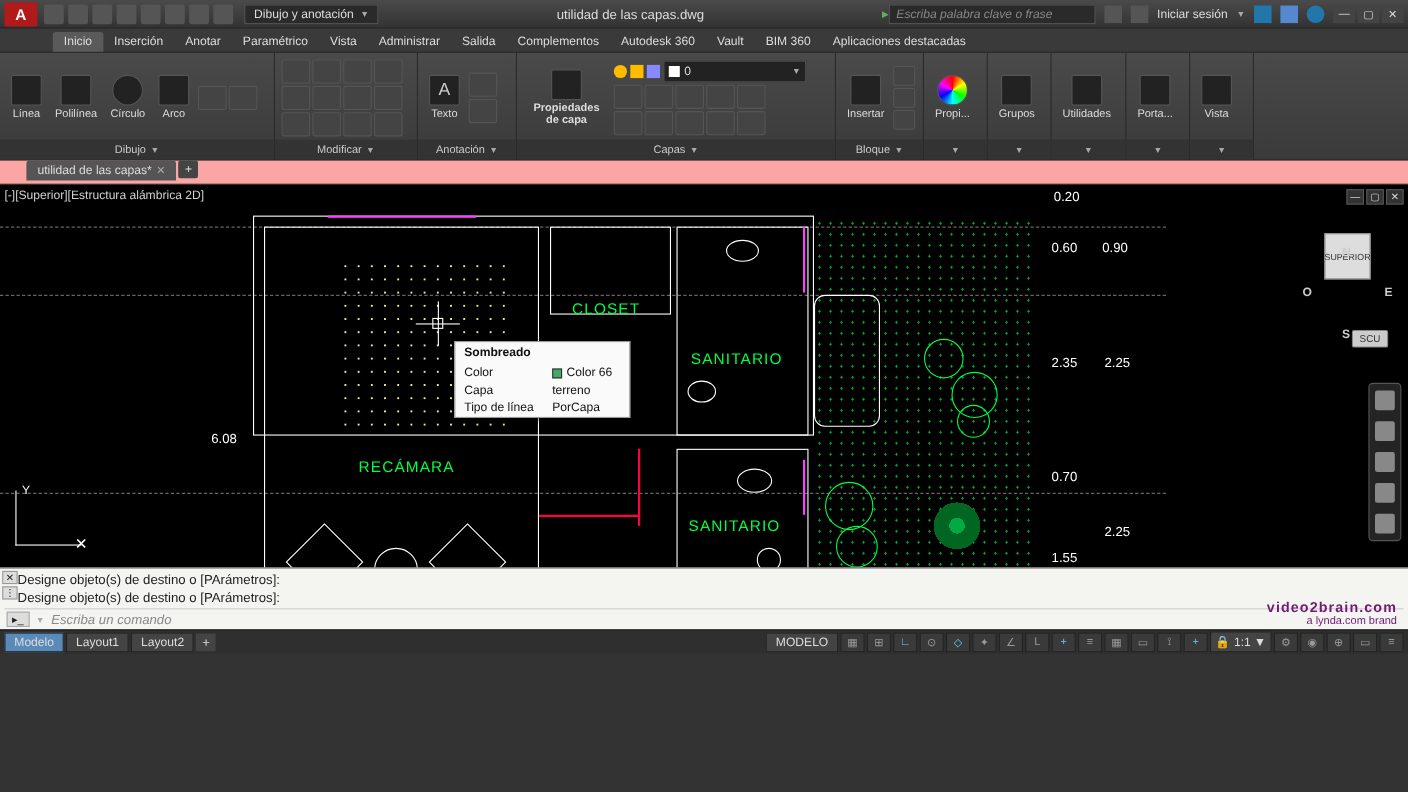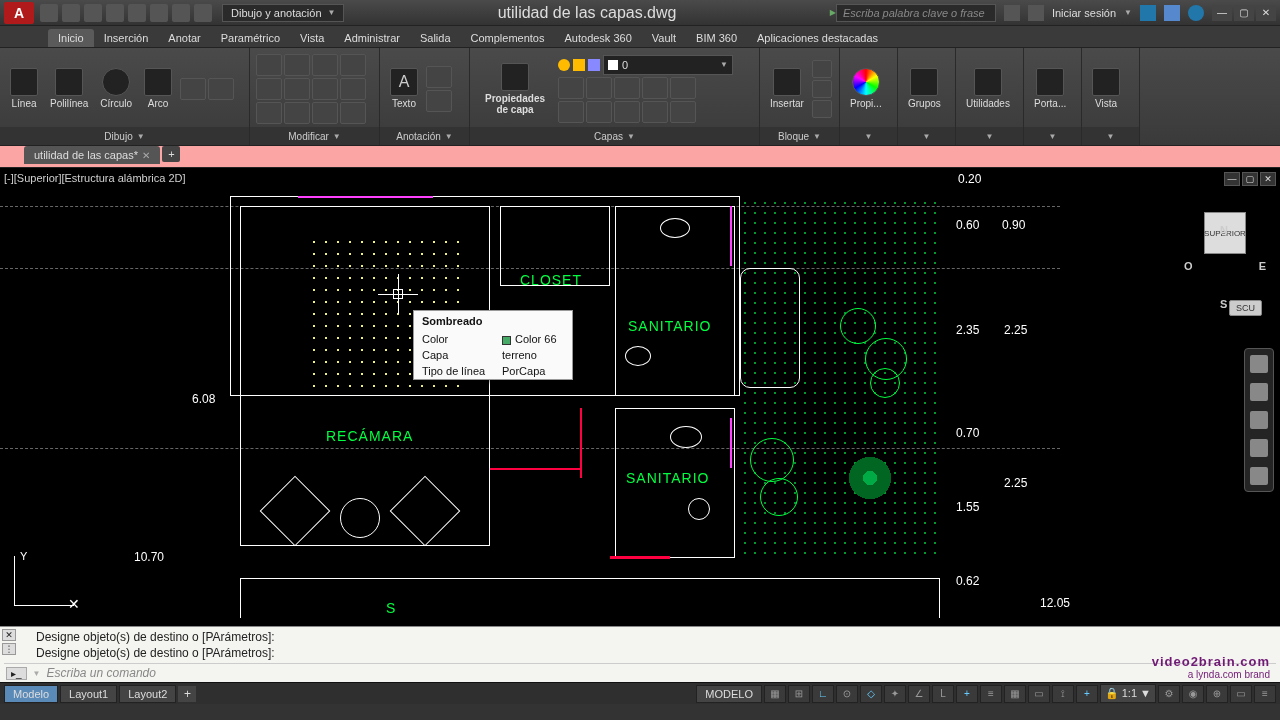--- a/index.html
+++ b/index.html
@@ -4,22 +4,22 @@
 <style>
 * { margin: 0; padding: 0; box-sizing: border-box; font-family: "Segoe UI", Tahoma, sans-serif; user-select: none; }
 body { width: 1280px; height: 720px; overflow: hidden; background: #333; color: #ddd; font-size: 11px; }
 
 
 .titlebar { height: 26px; background: linear-gradient(#4a4a4a,#333); display: flex; align-items: center; padding: 0 4px; border-bottom: 1px solid #222; }
 .app-logo { width: 30px; height: 22px; background: #b01a1a; border-radius: 2px; margin-right: 6px; display:flex;align-items:center;justify-content:center; font-weight:bold; color:#fff; font-size:14px; }
 .qat { display:flex; gap:4px; }
 .qat .qbtn { width:18px; height:18px; background:#555; border-radius:2px; }
 .ws-dd { margin-left:10px; background:#2a2a2a; border:1px solid #555; padding:2px 8px; display:flex; align-items:center; gap:6px; }
-.title-center { flex:1; text-align:center; color:#ddd; font-size:16px; }
-.title-search { width:160px; background:#2a2a2a; border:1px solid #555; padding:2px 6px; color:#888; font-style:italic; }
+.title-center { flex:1; text-align:center; color:#ddd; font-size:12px; }
+.title-search { width:188px; background:#2a2a2a; border:1px solid #555; padding:2px 6px; color:#888; font-style:italic; }
 .title-right { display:flex; align-items:center; gap:8px; margin-left:8px; }
 .title-right .ic { width:16px; height:16px; background:#555; }
 .winbtns { display:flex; gap:2px; margin-left:8px; }
 .winbtns div { width:20px; height:16px; background:#444; display:flex;align-items:center;justify-content:center; font-size:10px; }
 
 
 .menutabs { height: 22px; background:#3a3a3a; display:flex; align-items:flex-end; padding-left:48px; border-bottom:1px solid #222; }
 .menutabs .tab { padding:3px 10px; color:#ddd; font-size:11px; cursor:pointer; }
 .menutabs .tab.active { background:#5a5a5a; border-radius:3px 3px 0 0; }
 
@@ -36,21 +36,21 @@
 .layer-dd { width:130px; height:20px; background:#222; border:1px solid #555; display:flex; align-items:center; padding:0 4px; gap:4px; }
 .arrow { font-size:8px; color:#aaa; }
 
 
 .filetabs { height:22px; background:#fca5a5; display:flex; align-items:flex-start; padding-left:24px; gap:2px; border-bottom:1px solid #222; }
 .ftab { background:#555; padding:3px 10px; border-radius:3px 3px 0 0; font-size:11px; display:flex; align-items:center; gap:4px; }
 .ftab .close { font-size:10px; color:#aaa; }
 .addtab { width:18px; height:16px; background:#444; display:flex;align-items:center;justify-content:center; border-radius:2px; }
 
 
-.viewport { position:relative; height: 458px; background:#000; overflow:hidden; }
+.viewport { position:relative; height: 348px; background:#000; overflow:hidden; }
 .vp-label { position:absolute; top:4px; left:4px; color:#d0d0d0; font-size:11px; }
 .vp-ctrl { position:absolute; top:4px; right:4px; display:flex; gap:2px; }
 .vp-ctrl div { width:16px; height:14px; background:#333; border:1px solid #555; font-size:9px; display:flex;align-items:center;justify-content:center; }
 
 
 .label { position:absolute; color:#00ff40; font-family:"Arial",sans-serif; font-size:14px; letter-spacing:1px; }
 .dim { position:absolute; color:#fff; font-family:"Arial"; font-size:12px; }
 .wall { position:absolute; border:1px solid #fff; background:transparent; }
 .redline { position:absolute; background:#ff0040; }
 .magline { position:absolute; background:#ff40ff; height:2px; }
@@ -76,21 +76,21 @@
 .scu { position:absolute; right:18px; top:132px; background:#ccc; color:#333; font-size:9px; padding:2px 6px; border-radius:2px; border:1px solid #888; }
 
 .ucs { position:absolute; bottom:8px; left:8px; }
 .ucs .y { position:absolute; bottom:12px; left:6px; width:1px; height:50px; background:#fff; }
 .ucs .x { position:absolute; bottom:12px; left:6px; width:60px; height:1px; background:#fff; }
 .ucs .ylbl { position:absolute; bottom:56px; left:12px; color:#fff; font-size:11px; }
 .ucs .xlbl { position:absolute; bottom:6px; left:60px; color:#fff; font-size:14px; }
 
 
 .cmdarea { height:56px; background:#f4f4f0; color:#222; font-family:"Consolas",monospace; font-size:12px; padding:2px 4px; border-top:1px solid #888; position:relative; }
-.cmdarea .hist { padding:1px 32px; }
+.cmdarea .hist { padding:1px 12px; }
 .cmdarea .input { display:flex; align-items:center; gap:6px; padding:2px 2px; border-top:1px solid #ccc; margin-top:2px; }
 .cmdarea .prompt { background:#ddd; border:1px solid #aaa; padding:0 4px; font-size:10px; }
 .cmdarea .cmdtext { color:#888; font-style:italic; }
 .cmd-close { position:absolute; left:2px; top:2px; display:flex; flex-direction:column; gap:2px; }
 .cmd-close div { width:14px; height:12px; background:#ddd; border:1px solid #999; font-size:9px; display:flex; align-items:center; justify-content:center; }
 
 .watermark { position:absolute; right:10px; bottom:2px; text-align:right; color:#701a75; font-size:13px; pointer-events:none; }
 .watermark .l1 { font-weight:bold; letter-spacing:1px; }
 .watermark .l2 { font-size:10px; }
 
@@ -387,21 +387,21 @@
   <div class="circle" style="left:670px; top:258px; width:32px; height:22px;"></div>
   <div class="circle" style="left:688px; top:330px; width:22px; height:22px;"></div>
 
   <div class="circle" style="left:340px; top:330px; width:40px; height:40px;"></div>
   <div style="position:absolute; left:270px; top:318px; width:50px; height:50px; border:1px solid #fff; transform:rotate(45deg);"></div>
   <div style="position:absolute; left:400px; top:318px; width:50px; height:50px; border:1px solid #fff; transform:rotate(45deg);"></div>
 
   <div class="label" style="left:520px; top:104px;">CLOSET</div>
   <div class="label" style="left:628px; top:150px;">SANITARIO</div>
   <div class="label" style="left:626px; top:302px;">SANITARIO</div>
-  <div class="label" style="left:326px; top:260px;">RECÁMARA</div>
+  <div class="label" style="left:326px; top:248px;">RECÁMARA</div>
   <div class="label" style="left:386px; top:432px;">S</div>
 
   <div class="dim" style="left:958px; top:4px;">0.20</div>
   <div class="dim" style="left:956px; top:50px;">0.60</div>
   <div class="dim" style="left:1002px; top:50px;">0.90</div>
   <div class="dim" style="left:956px; top:155px;">2.35</div>
   <div class="dim" style="left:1004px; top:155px;">2.25</div>
   <div class="dim" style="left:956px; top:258px;">0.70</div>
   <div class="dim" style="left:1004px; top:308px;">2.25</div>
   <div class="dim" style="left:956px; top:332px;">1.55</div>

